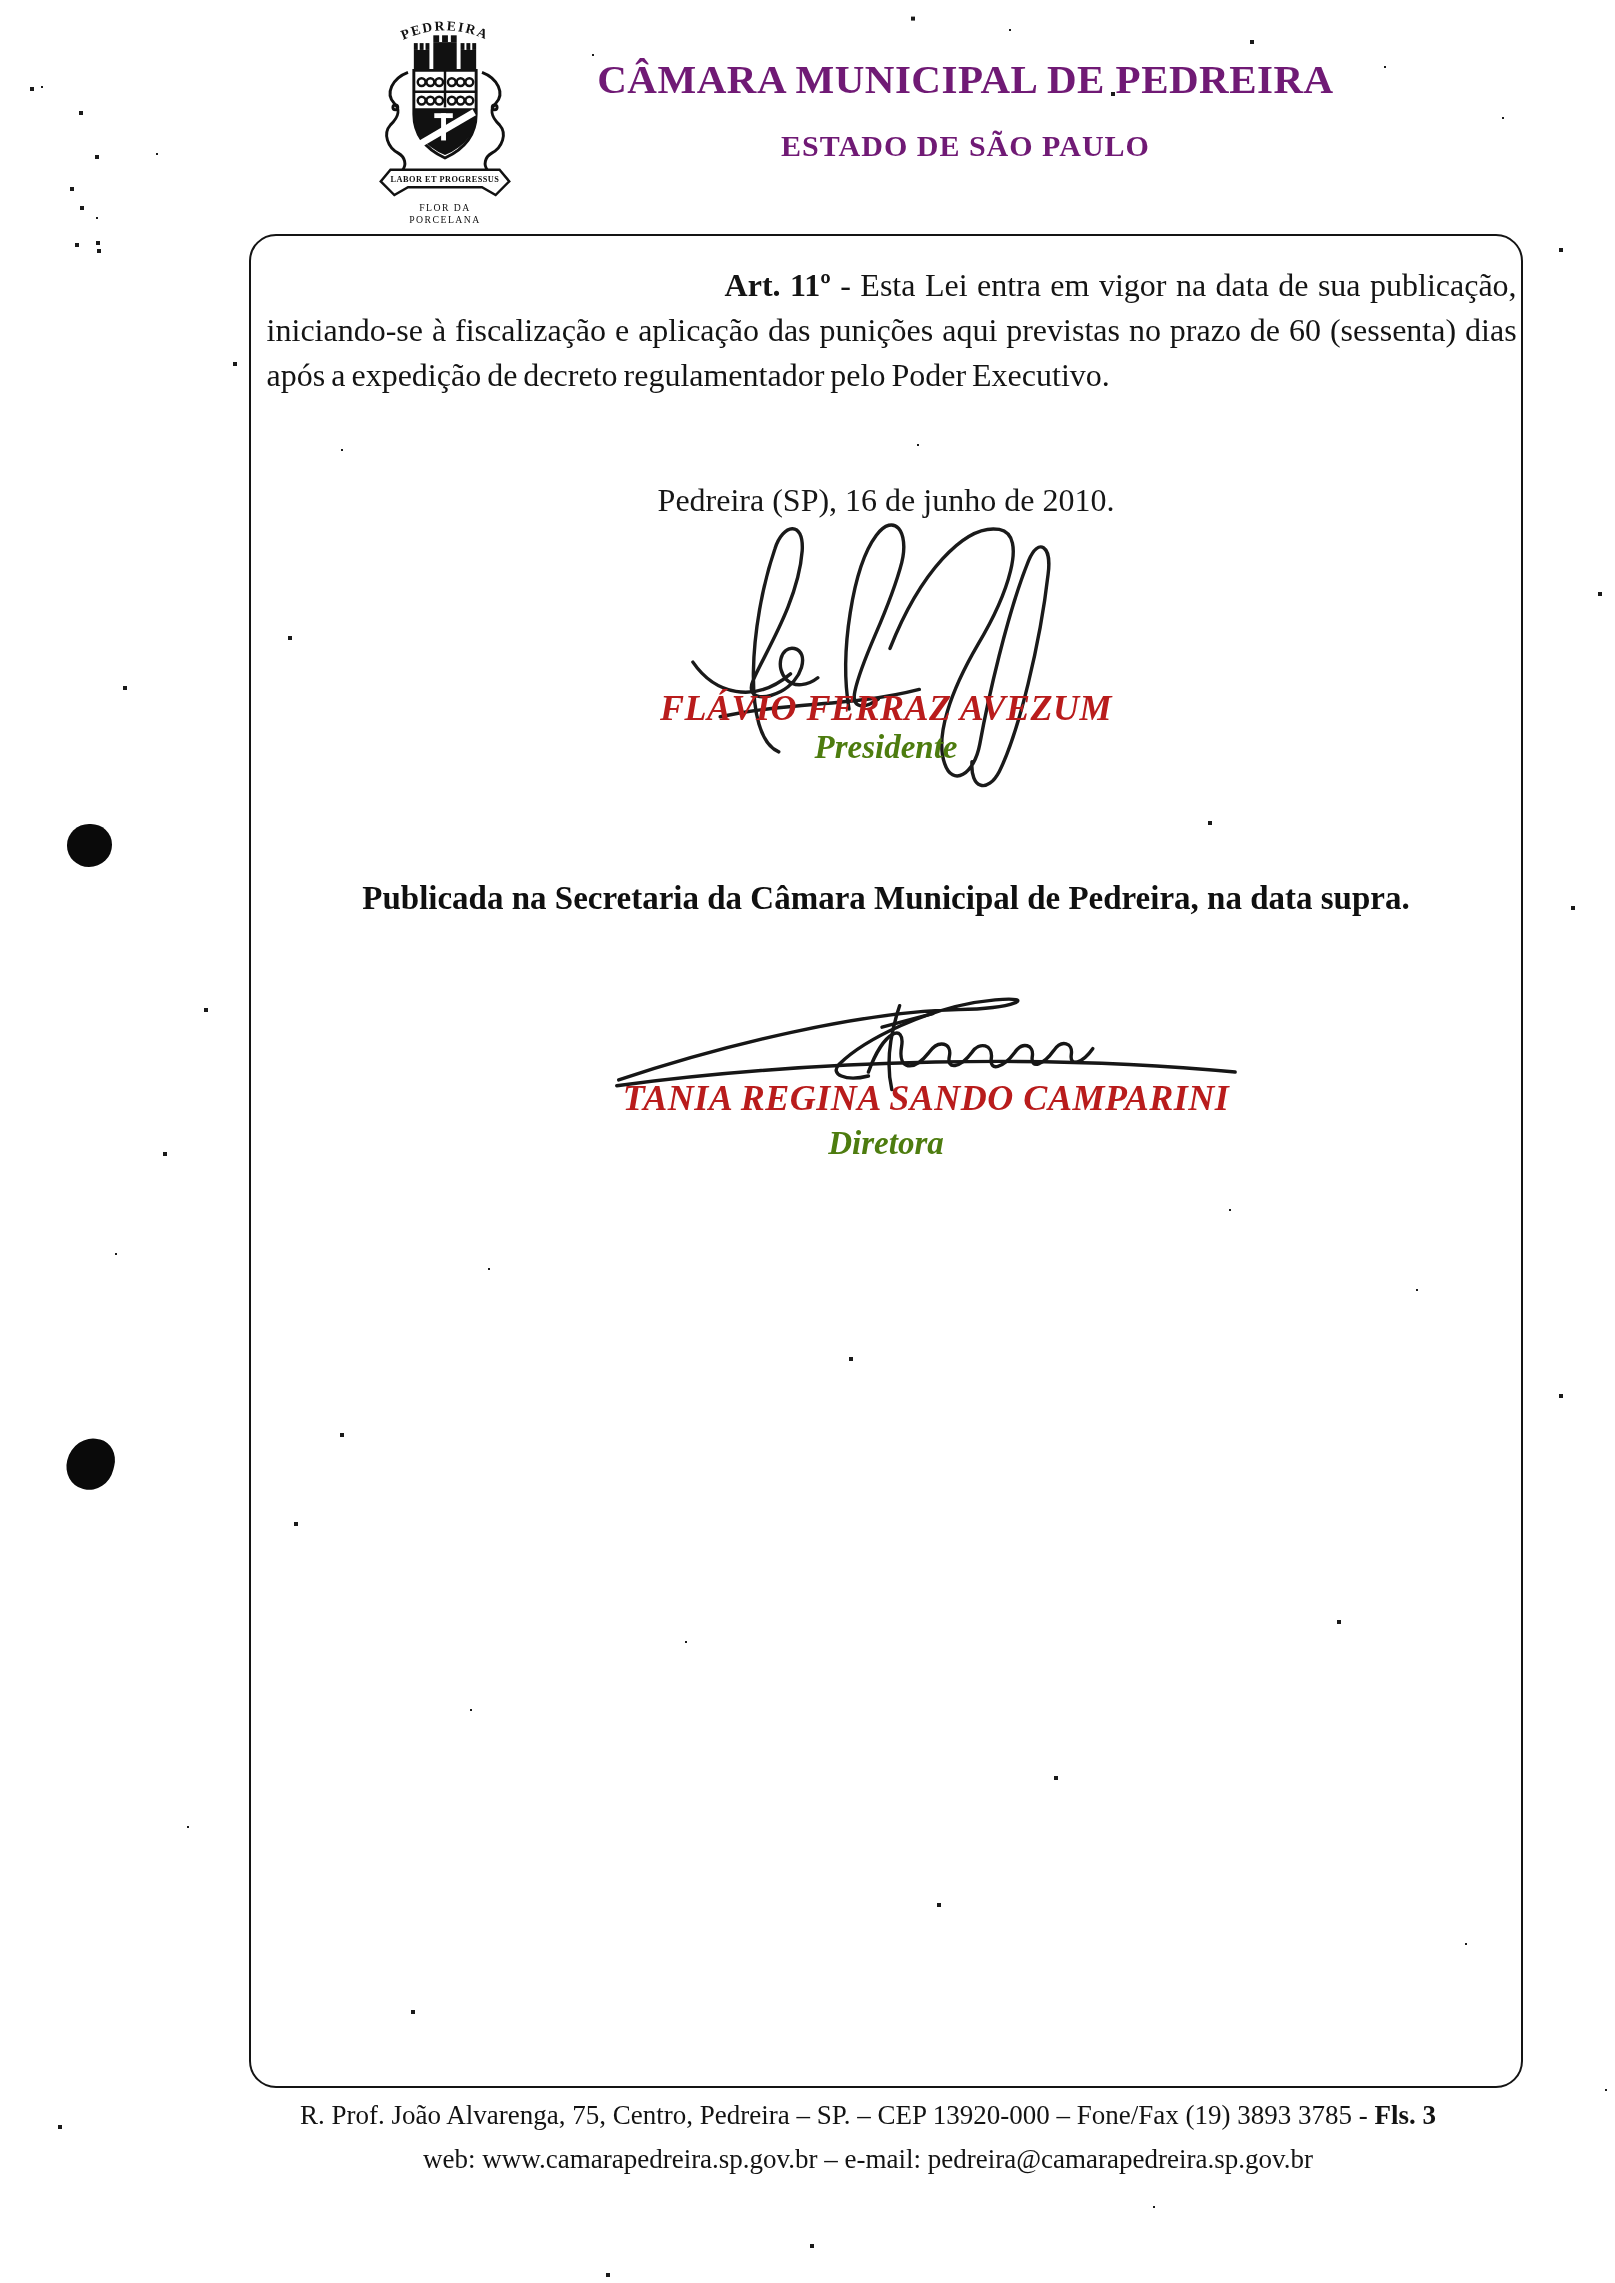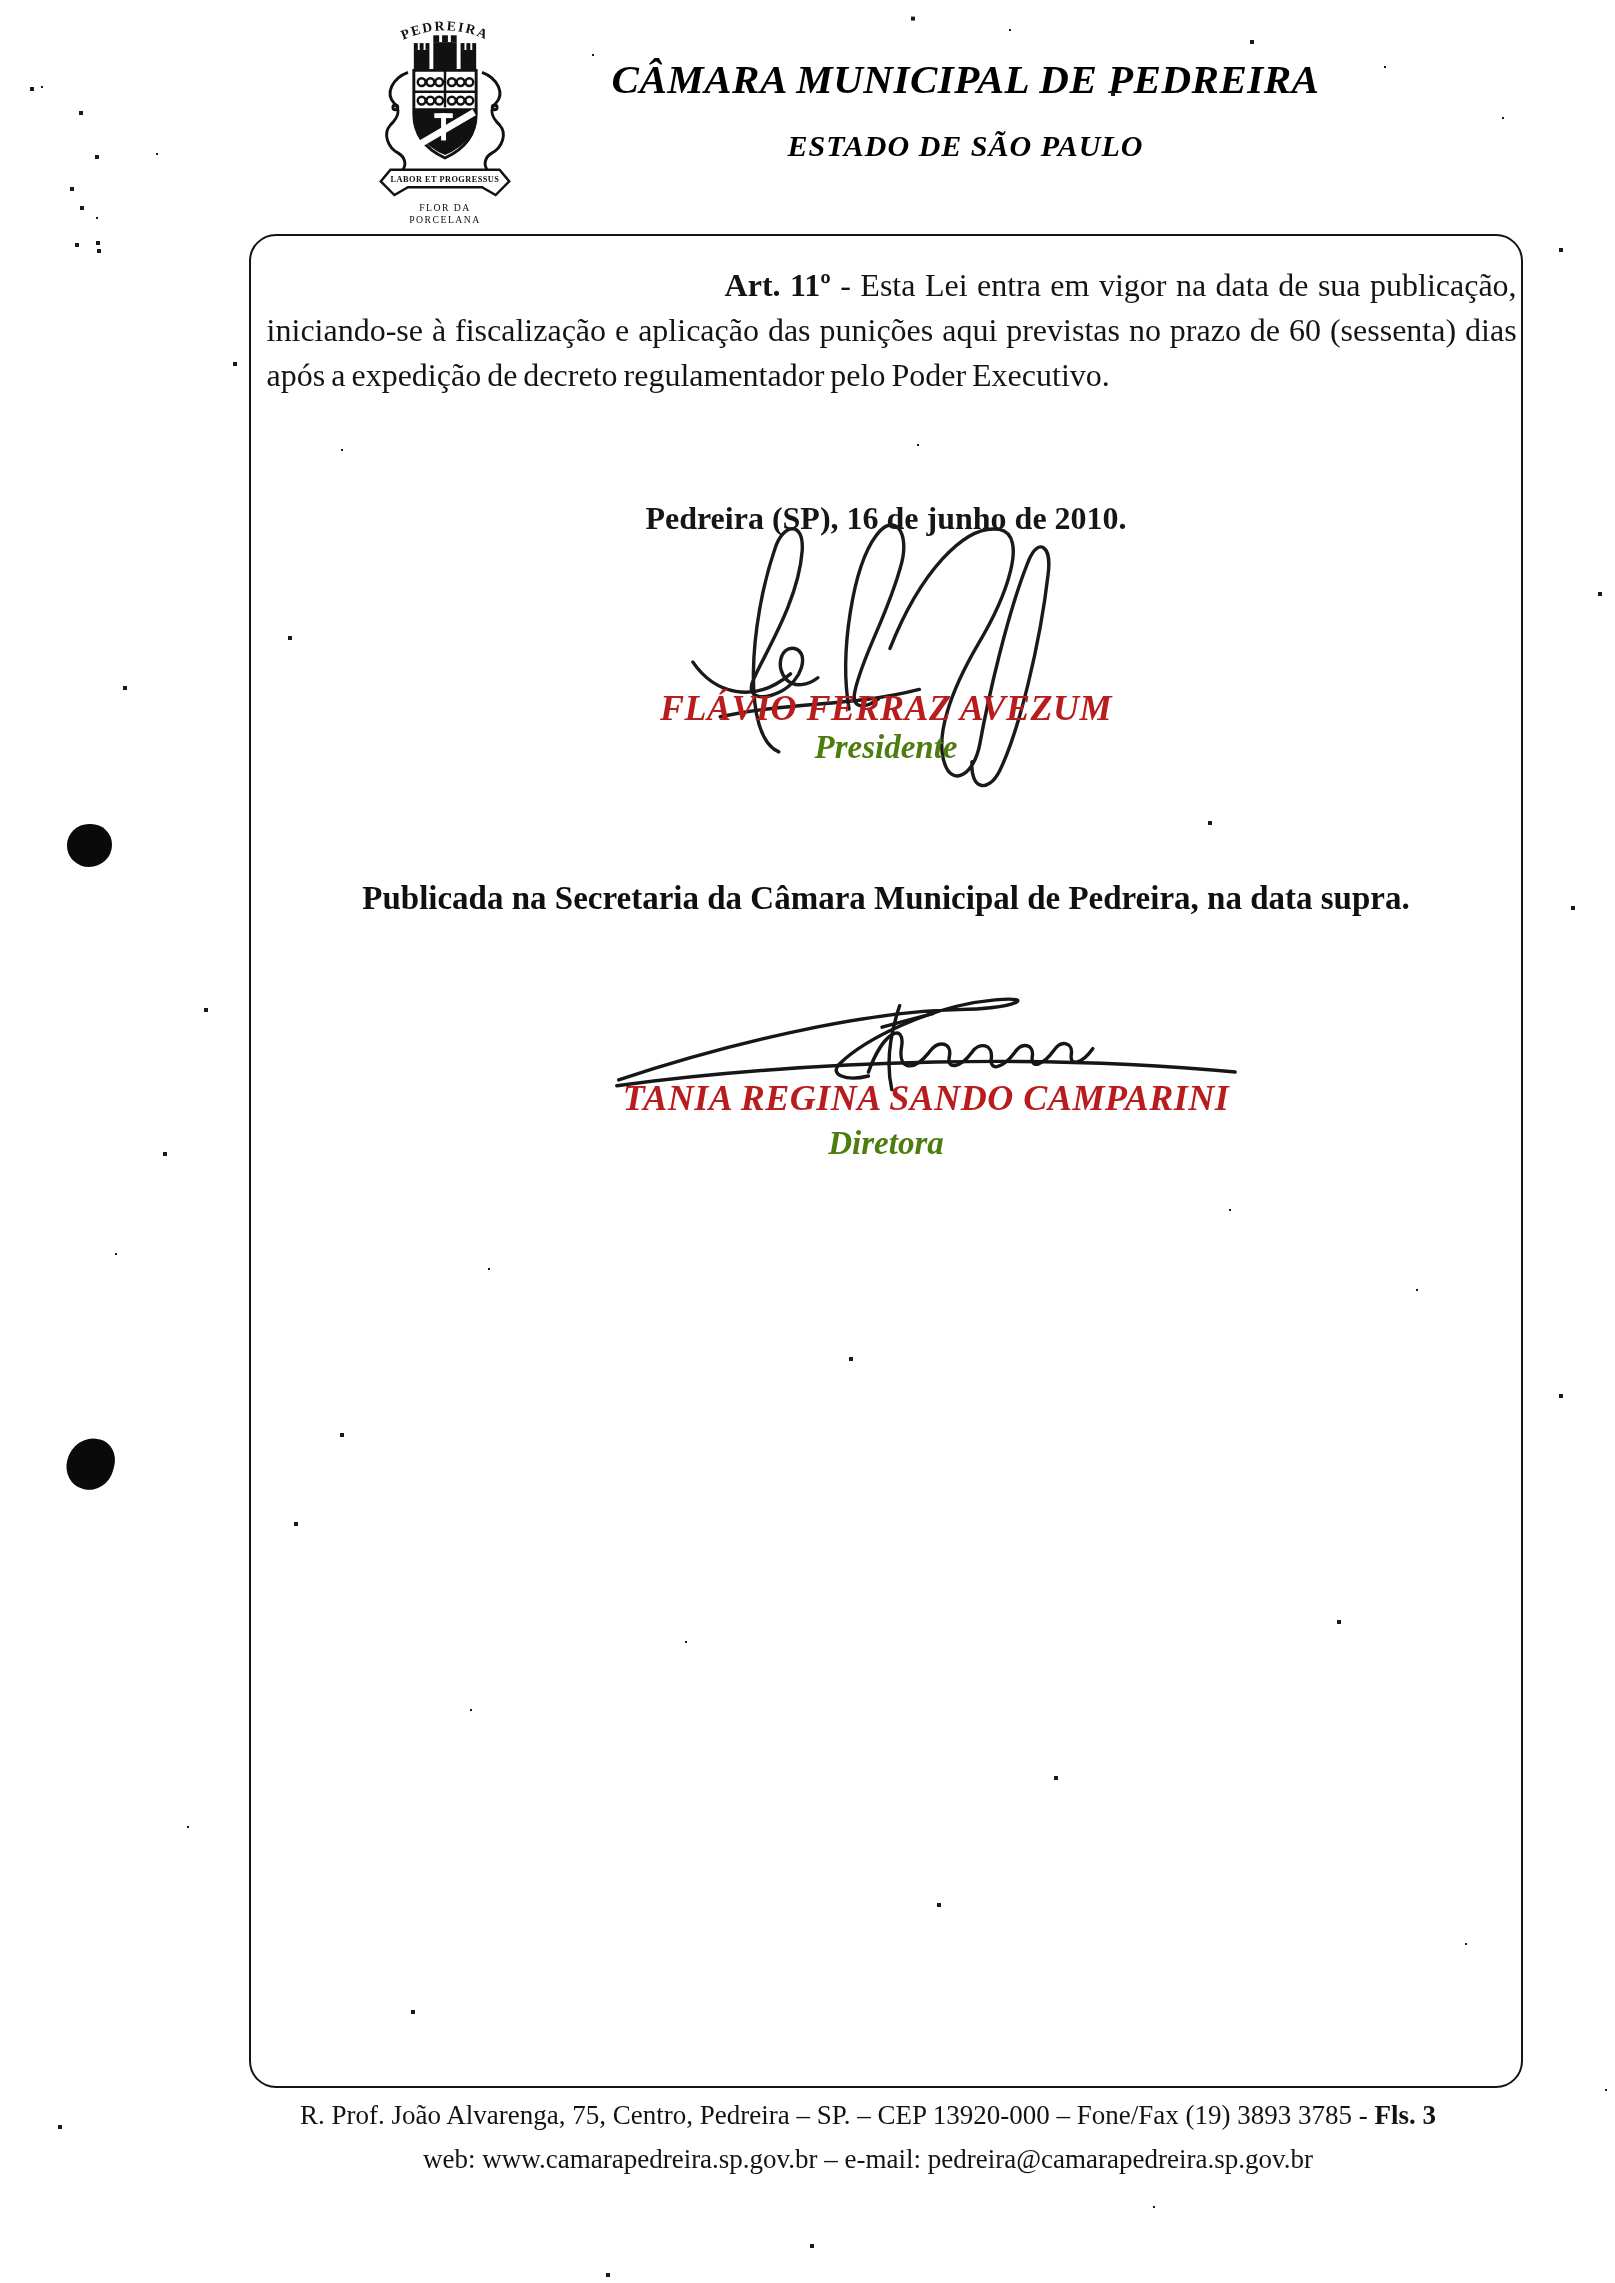--- a/index.html
+++ b/index.html
@@ -2,36 +2,36 @@
 <html><head>
 <meta charset="utf-8">
 <style>
   html,body{margin:0;padding:0;background:#ffffff;}
   .page{
     position:relative;width:1616px;height:2283px;background:#ffffff;
     font-family:"Liberation Serif",serif;color:#161616;overflow:hidden;
   }
   
   .crest{position:absolute;left:357px;top:9.8px;}
-  .head-text{position:absolute;left:556px;top:55px;width:819px;text-align:center;color:#000000;font-style:italic;}
+  .head-text{position:absolute;left:556px;top:55px;width:819px;text-align:center;color:#701a75;}
   .head-text h1{margin:0;font-size:41px;font-weight:bold;letter-spacing:0.5px;white-space:nowrap;}
   .head-text h2{margin:26px 0 0 0;font-size:30px;font-weight:bold;letter-spacing:1px;}
   
   .doc-box{
     position:absolute;left:249px;top:234px;width:1274px;height:1854px;
     border:2.9px solid #141414;border-radius:27px;box-sizing:border-box;
   }
   .article{
     position:absolute;left:15.6px;top:27px;width:1250px;margin:0;
     font-size:32px;line-height:45px;text-align:justify;text-indent:458px;
     word-spacing:-2px;color:#141414;
   }
   .article b{font-weight:bold;}
   .centerline{position:absolute;left:0;width:100%;text-align:center;}
-  .dateline{top:246px;font-size:32px;font-weight:bold;margin-top:18px;}
+  .dateline{top:246px;font-size:32px;font-weight:normal;}
   .sig-name{font-size:36px;font-weight:bold;font-style:italic;letter-spacing:0.5px;color:#b91c1c;}
   .sig-role{font-size:33px;font-weight:bold;font-style:italic;color:#4d7c0f;}
   .s1-name{top:451px;}
   .s1-role{top:493px;}
   .pub-note{top:644px;font-size:33px;font-weight:bold;color:#101010;}
   .s2-name{top:841px;padding-left:40px;}
   .s2-role{top:889px;}
   .sig-svg{position:absolute;pointer-events:none;}
   .sig1{left:434px;top:270px;}
   .sig2{left:356px;top:758px;}

